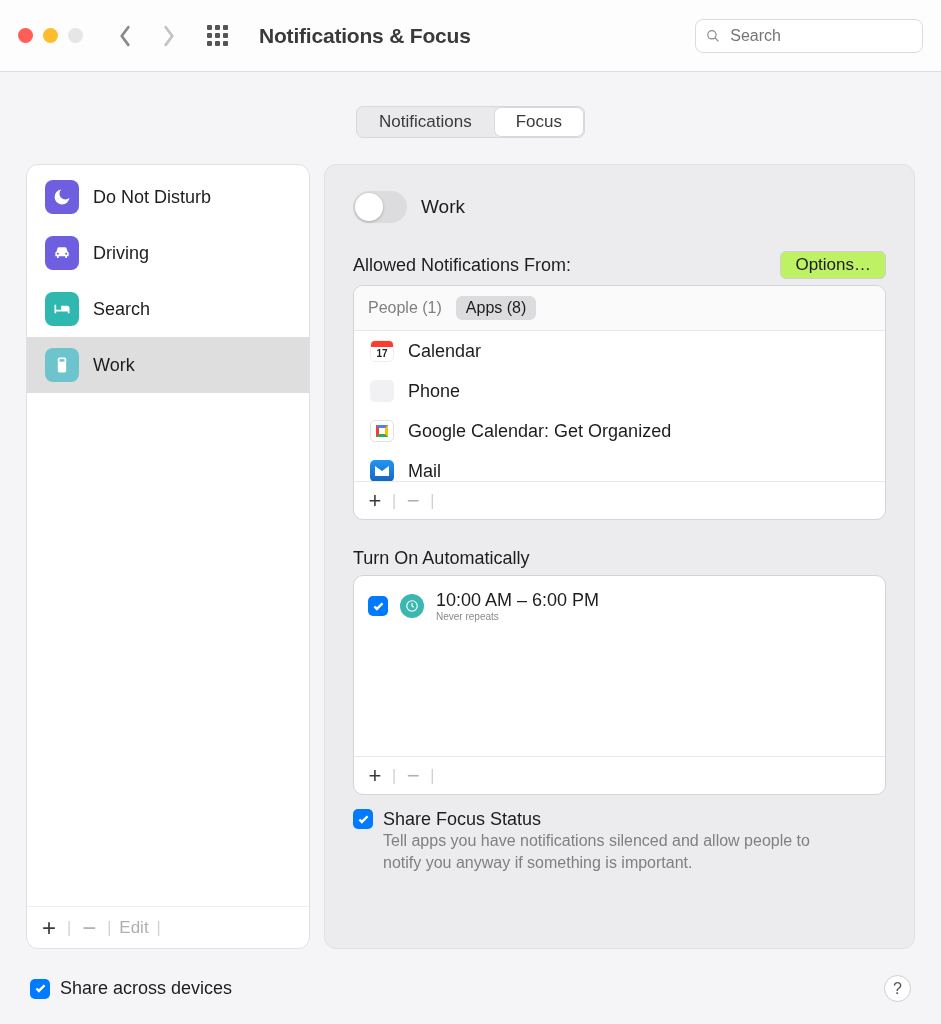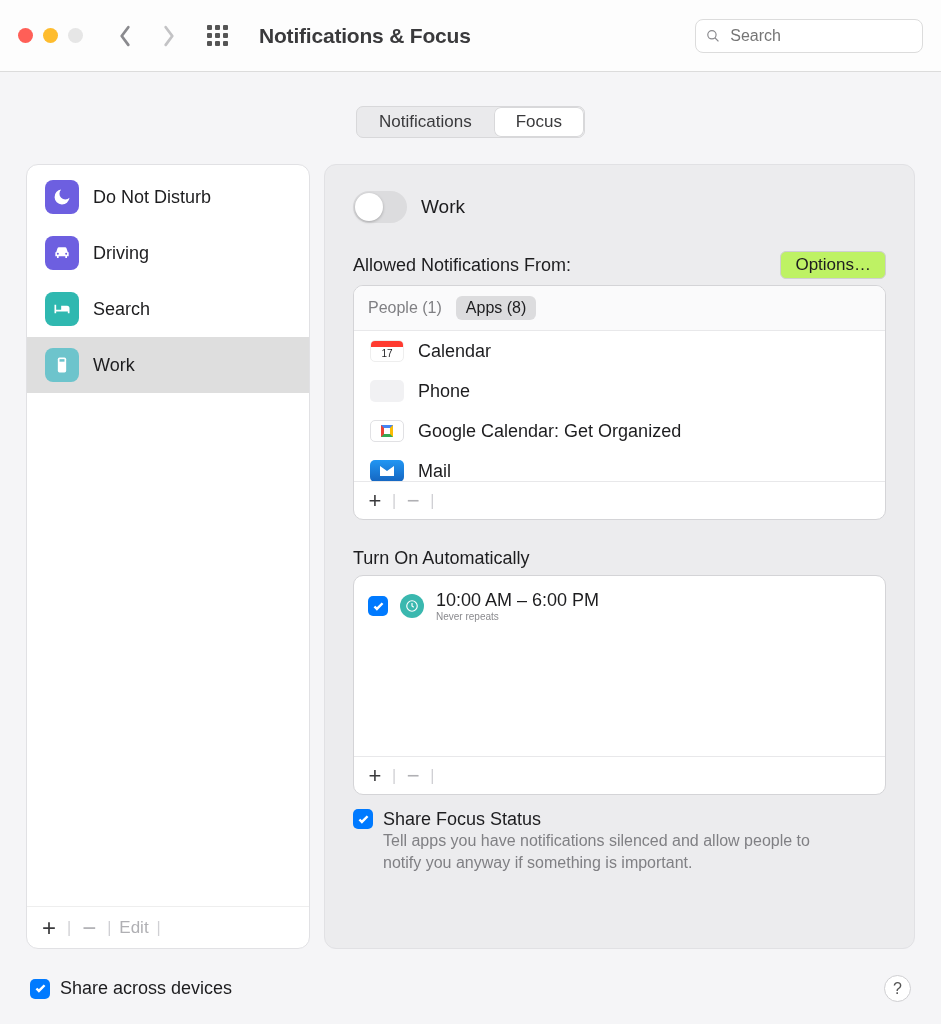--- a/index.html
+++ b/index.html
@@ -55,21 +55,21 @@
   .detail h2{margin:0;font-size:19px;font-weight:500;color:#1d1d1f;}
   .section-row{display:flex;align-items:center;justify-content:space-between;margin-bottom:6px;}
   .section-label{font-size:18px;color:#1d1d1f;}
   .options-btn{background:#bef264;border:1px solid #cfcfd2;border-radius:6px;padding:3px 14px;font-size:17px;color:#1d1d1f;}
   .panel{background:#fff;border:1px solid #d4d4d7;border-radius:10px;overflow:hidden;}
   .tabbar{display:flex;align-items:center;gap:14px;padding:10px 14px;border-bottom:1px solid #e8e8ea;background:#fafafb;}
   .tabtxt{font-size:16px;color:#808084;}
   .pill{background:#dcdcde;border-radius:6px;padding:3px 10px;font-size:16px;color:#1d1d1f;}
   .applist{max-height:150px;overflow:hidden;}
   .arow{display:flex;align-items:center;gap:14px;padding:9px 16px;font-size:18px;color:#1d1d1f;}
-  .aicon{width:34px;height:22px;border-radius:5px;display:flex;align-items:center;justify-content:center;background:#fff;}
+  .aicon{width:24px;height:22px;border-radius:5px;display:flex;align-items:center;justify-content:center;background:#fff;font-weight:bold;}
   .panel-footer{border-top:1px solid #e8e8ea;height:38px;display:flex;align-items:center;padding:0 12px;gap:8px;color:#8a8a8e;}
   .panel-footer .btn-pm{font-size:22px;color:#3a3a3c;width:18px;text-align:center;}
   .panel-footer .btn-pm.minus{color:#b0b0b4;}
   .panel-footer .sep{color:#d0d0d4;}
   .spacer{height:28px;}
   .sched{padding:10px 12px 0 12px; min-height:180px;}
   .sched-row{display:flex;align-items:center;gap:12px;padding:4px 2px;}
   .chk{width:20px;height:20px;background:#007aff;border-radius:5px;display:flex;align-items:center;justify-content:center;}
   .chk svg{width:13px;height:13px;stroke:#fff;stroke-width:3;fill:none;}
   .clock-badge{width:24px;height:24px;border-radius:50%;background:#3ab8af;display:flex;align-items:center;justify-content:center;}

